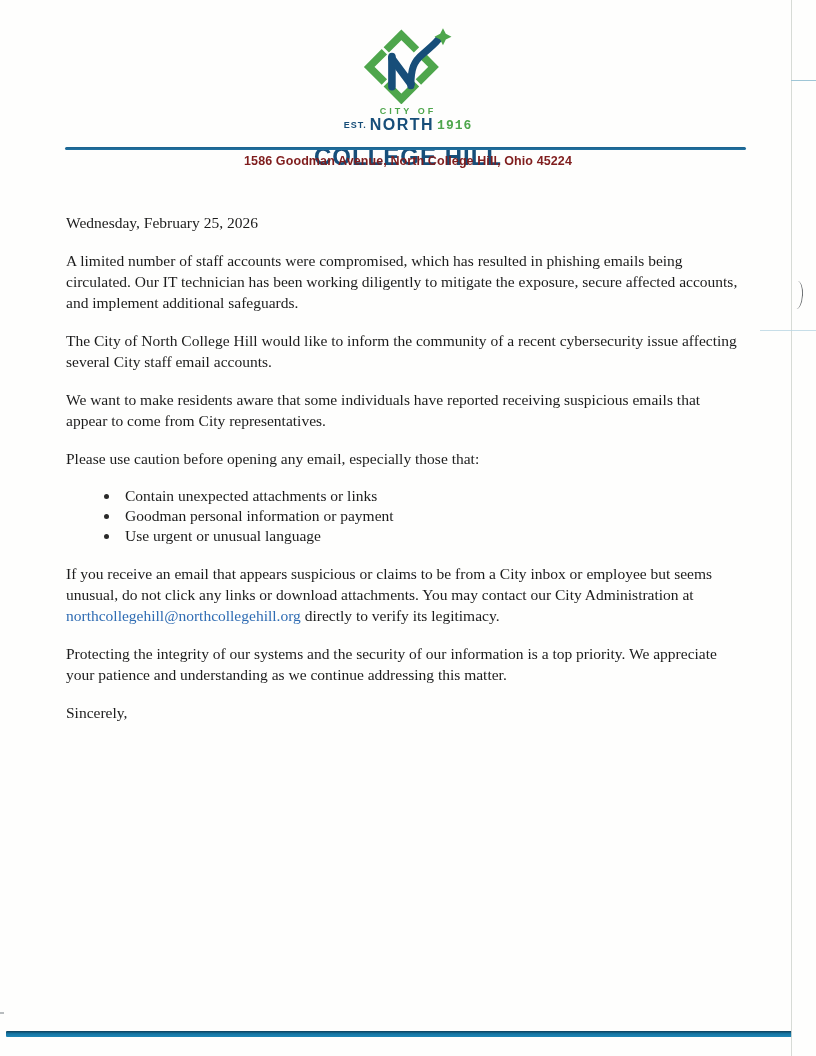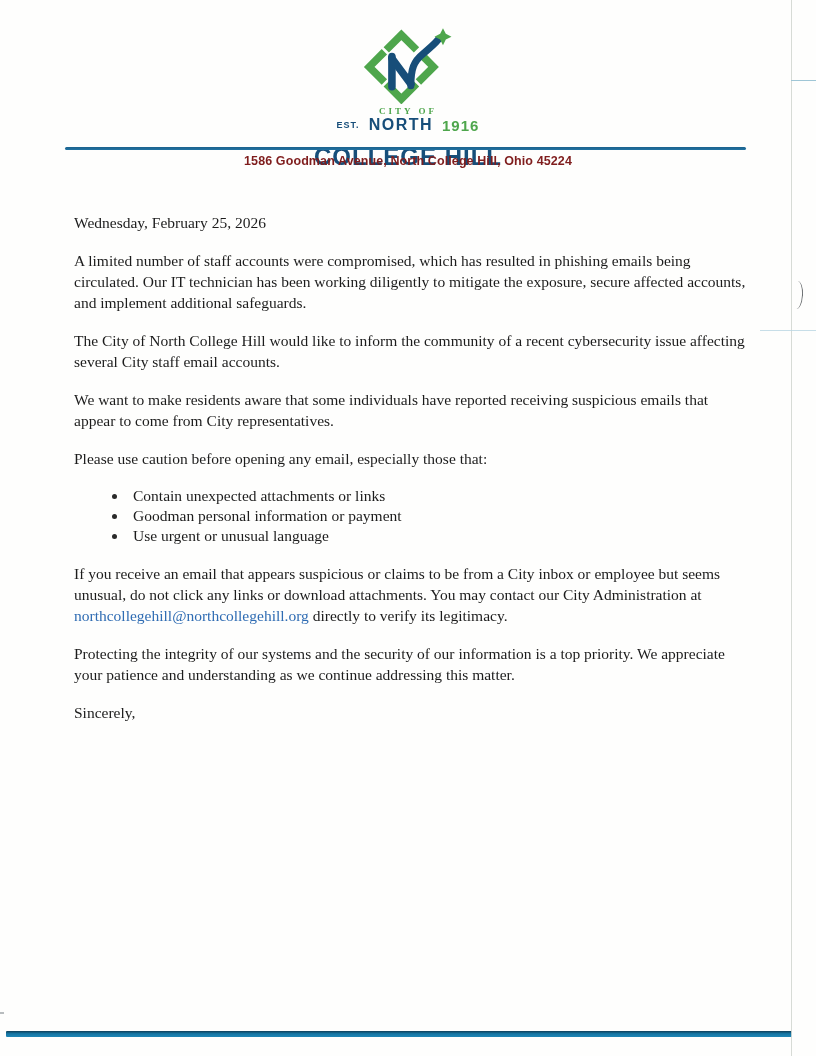--- a/index.html
+++ b/index.html
@@ -9,49 +9,49 @@
     margin:0 auto;
     background:#fefefd;
     overflow:hidden;
     font-family:"Liberation Serif", serif;
     color:#1c1c1c;
   }
   
   .logo-wrap{position:absolute;top:26px;left:0;width:816px;text-align:center;}
   .logo-mark{display:block;margin:0 auto;}
   .logo-cityof{
-    font-family:Liberation Serif, serif;
+    font-family:Liberation Sans, sans-serif;
     font-weight:bold;font-size:9px;letter-spacing:3px;
     color:#4ea64c;margin-top:2px;
   }
   .logo-row{
-    display:flex;justify-content:center;align-items:center;gap:9px;
+    display:flex;justify-content:center;align-items:center;gap:3px;
     margin-top:1px;line-height:1;
   }
   .logo-est{font-family:"Liberation Sans", sans-serif;font-weight:bold;font-size:9px;letter-spacing:1px;color:#174e79;}
   .logo-north{font-family:"Liberation Sans", sans-serif;font-weight:bold;font-size:16px;letter-spacing:1.5px;color:#174e79;}
-  .logo-year{font-family:Liberation Sans, sans-serif;font-weight:bold;font-size:15px;letter-spacing:1px;color:#4ea64c;}
+  .logo-year{font-family:Liberation Mono, monospace;font-weight:bold;font-size:13px;letter-spacing:1px;color:#4ea64c;}
   .logo-collegehill{
     font-family:"Liberation Sans", sans-serif;font-weight:bold;font-size:24px;
     letter-spacing:1px;color:#174e79;line-height:1;margin-top:12px;
   }
   .header-rule{
     position:absolute;top:147px;left:65px;width:681px;height:3px;
     background:linear-gradient(180deg,#1b618c 0%,#2173a3 100%);
     border-radius:2px;
   }
   .header-address{
     position:absolute;top:154px;left:0;width:816px;text-align:center;
     font-family:"Liberation Sans", sans-serif;font-weight:bold;
     font-size:12.5px;letter-spacing:0.1px;color:#7f1d1d;
   }
   
   .letter{
     position:absolute;top:212px;left:66px;width:672px;
-    font-size:15.5px;line-height:21px;margin-left:8px;
+    font-size:15.5px;line-height:21px;
   }
   .para{margin:0 0 17px 0;}
   .bullets{list-style:none;margin:10px 0 17px 0;padding:0;}
   .bullets li{
     position:relative;padding-left:59px;line-height:20px;
   }
   .bullets li::before{
     content:"";position:absolute;left:38px;top:8px;
     width:5px;height:5px;border-radius:50%;background:#2a2a2a;
   }

